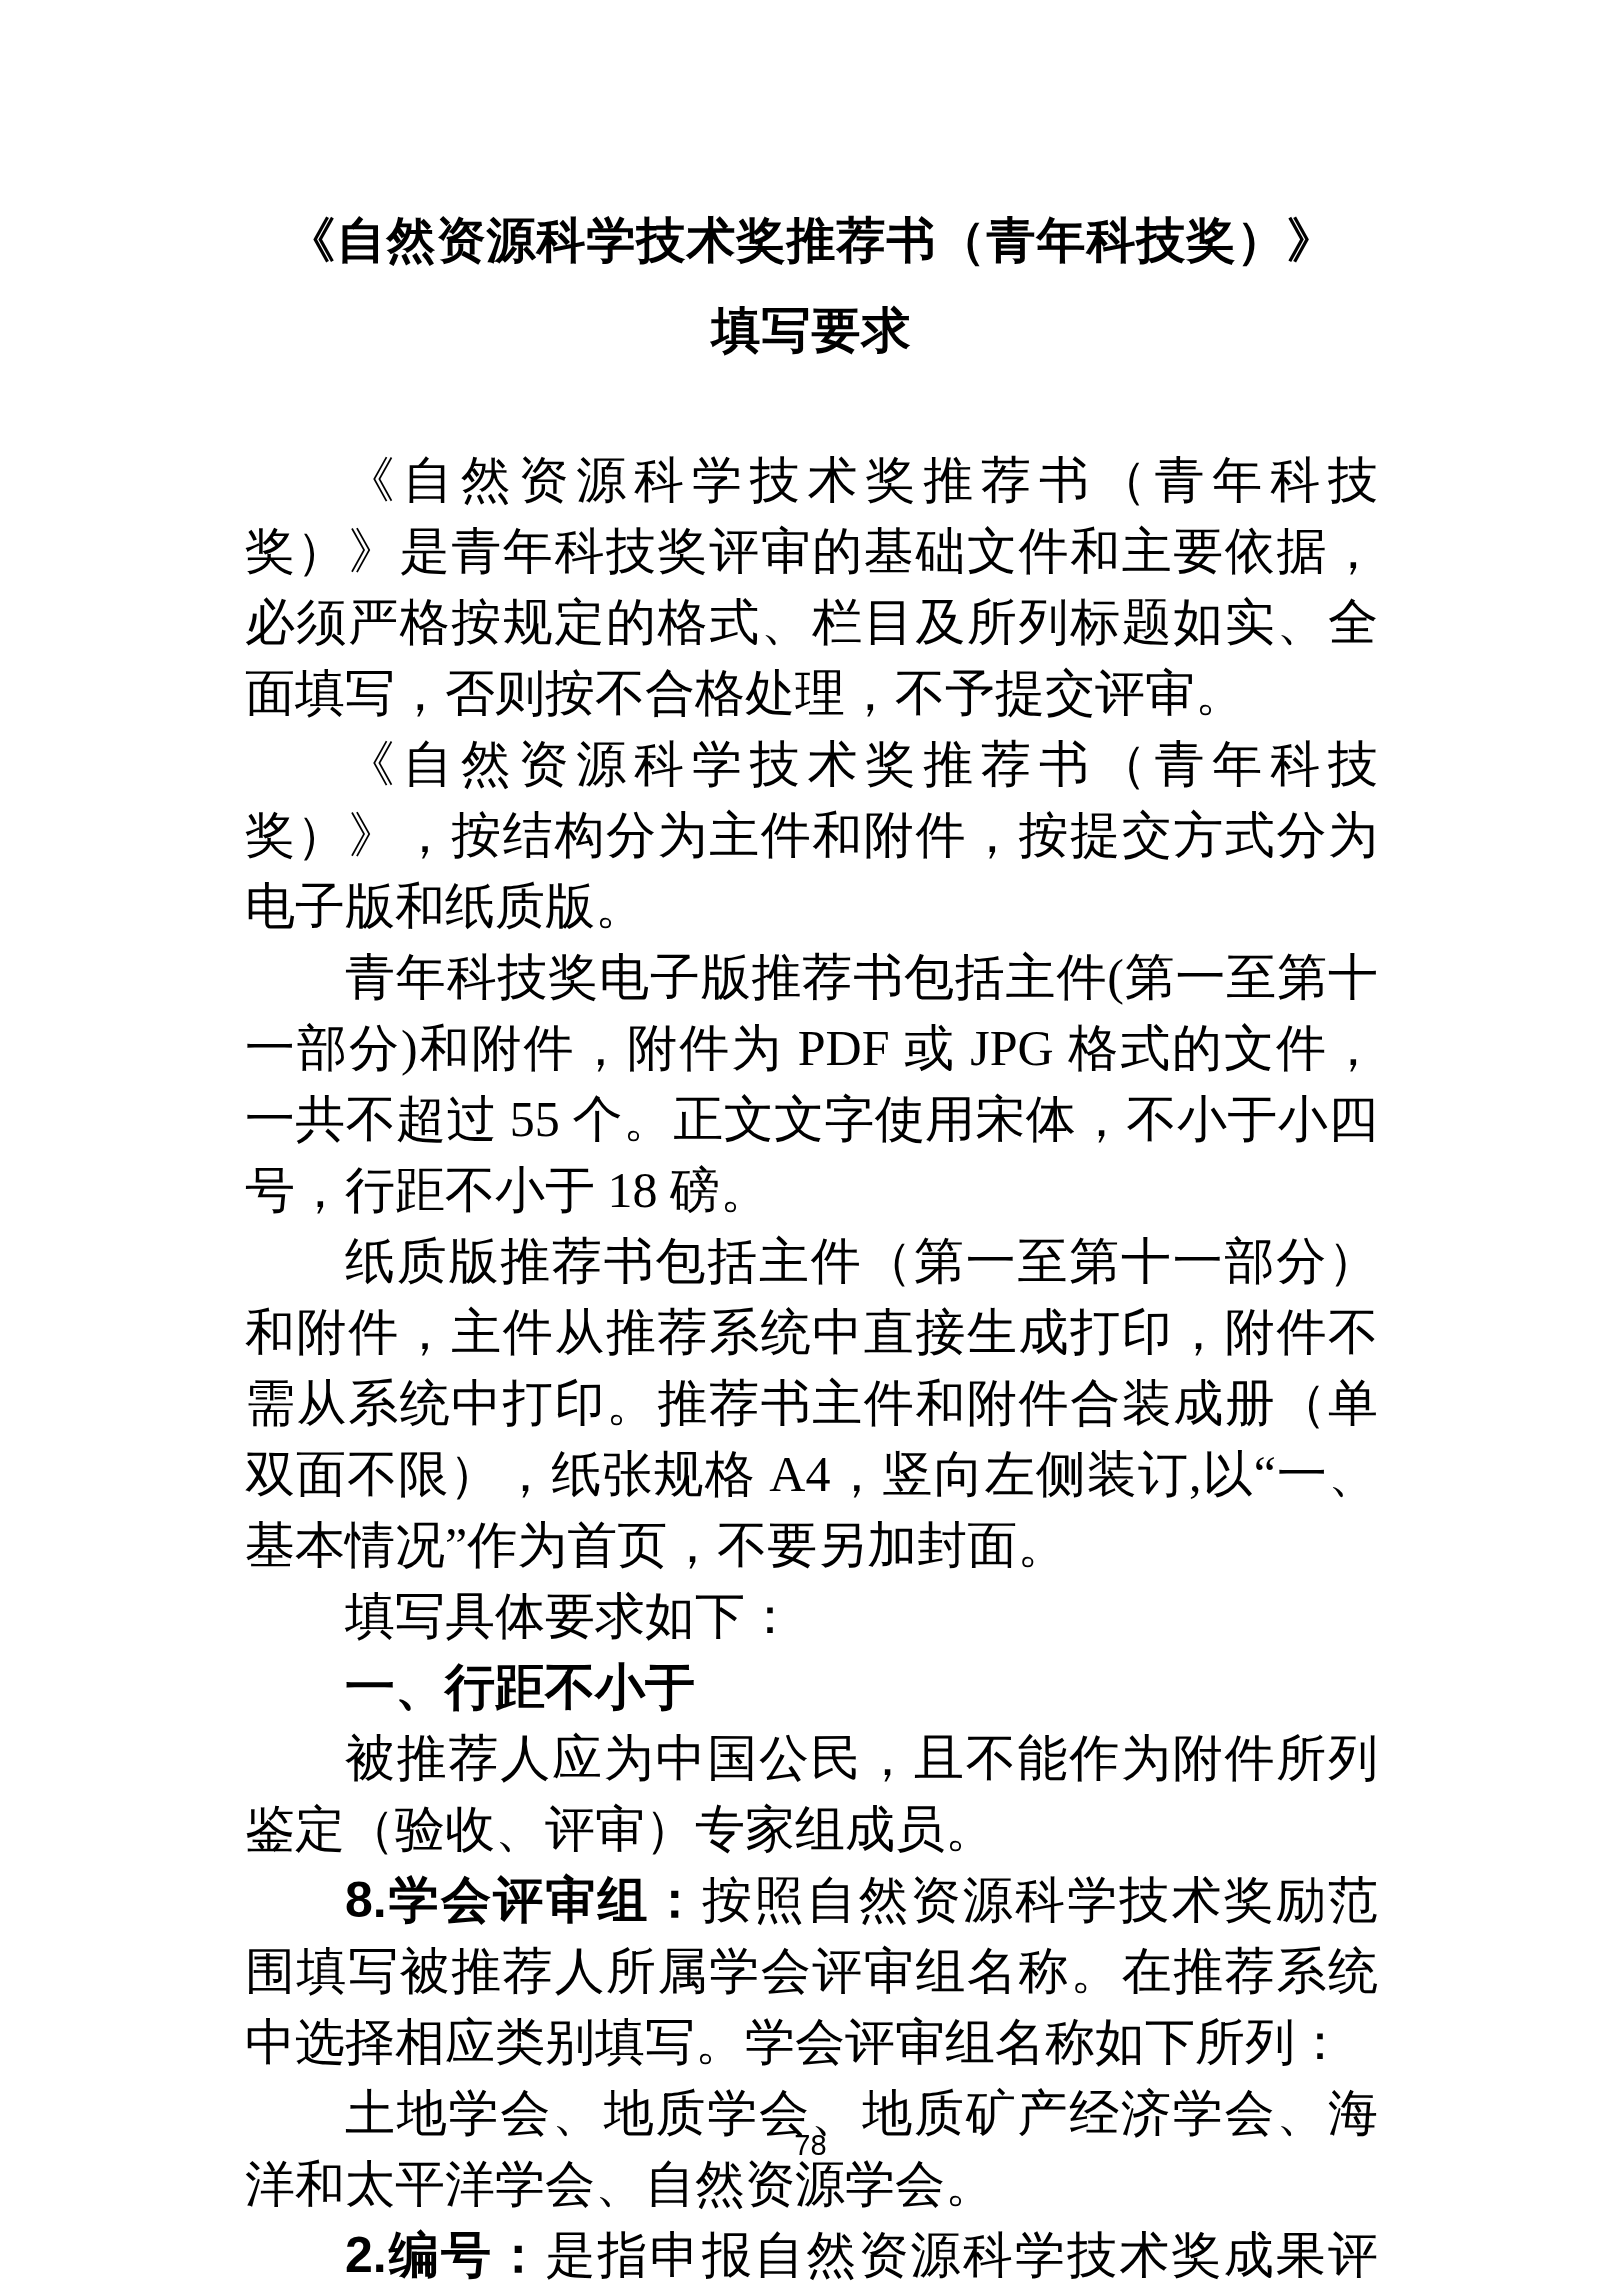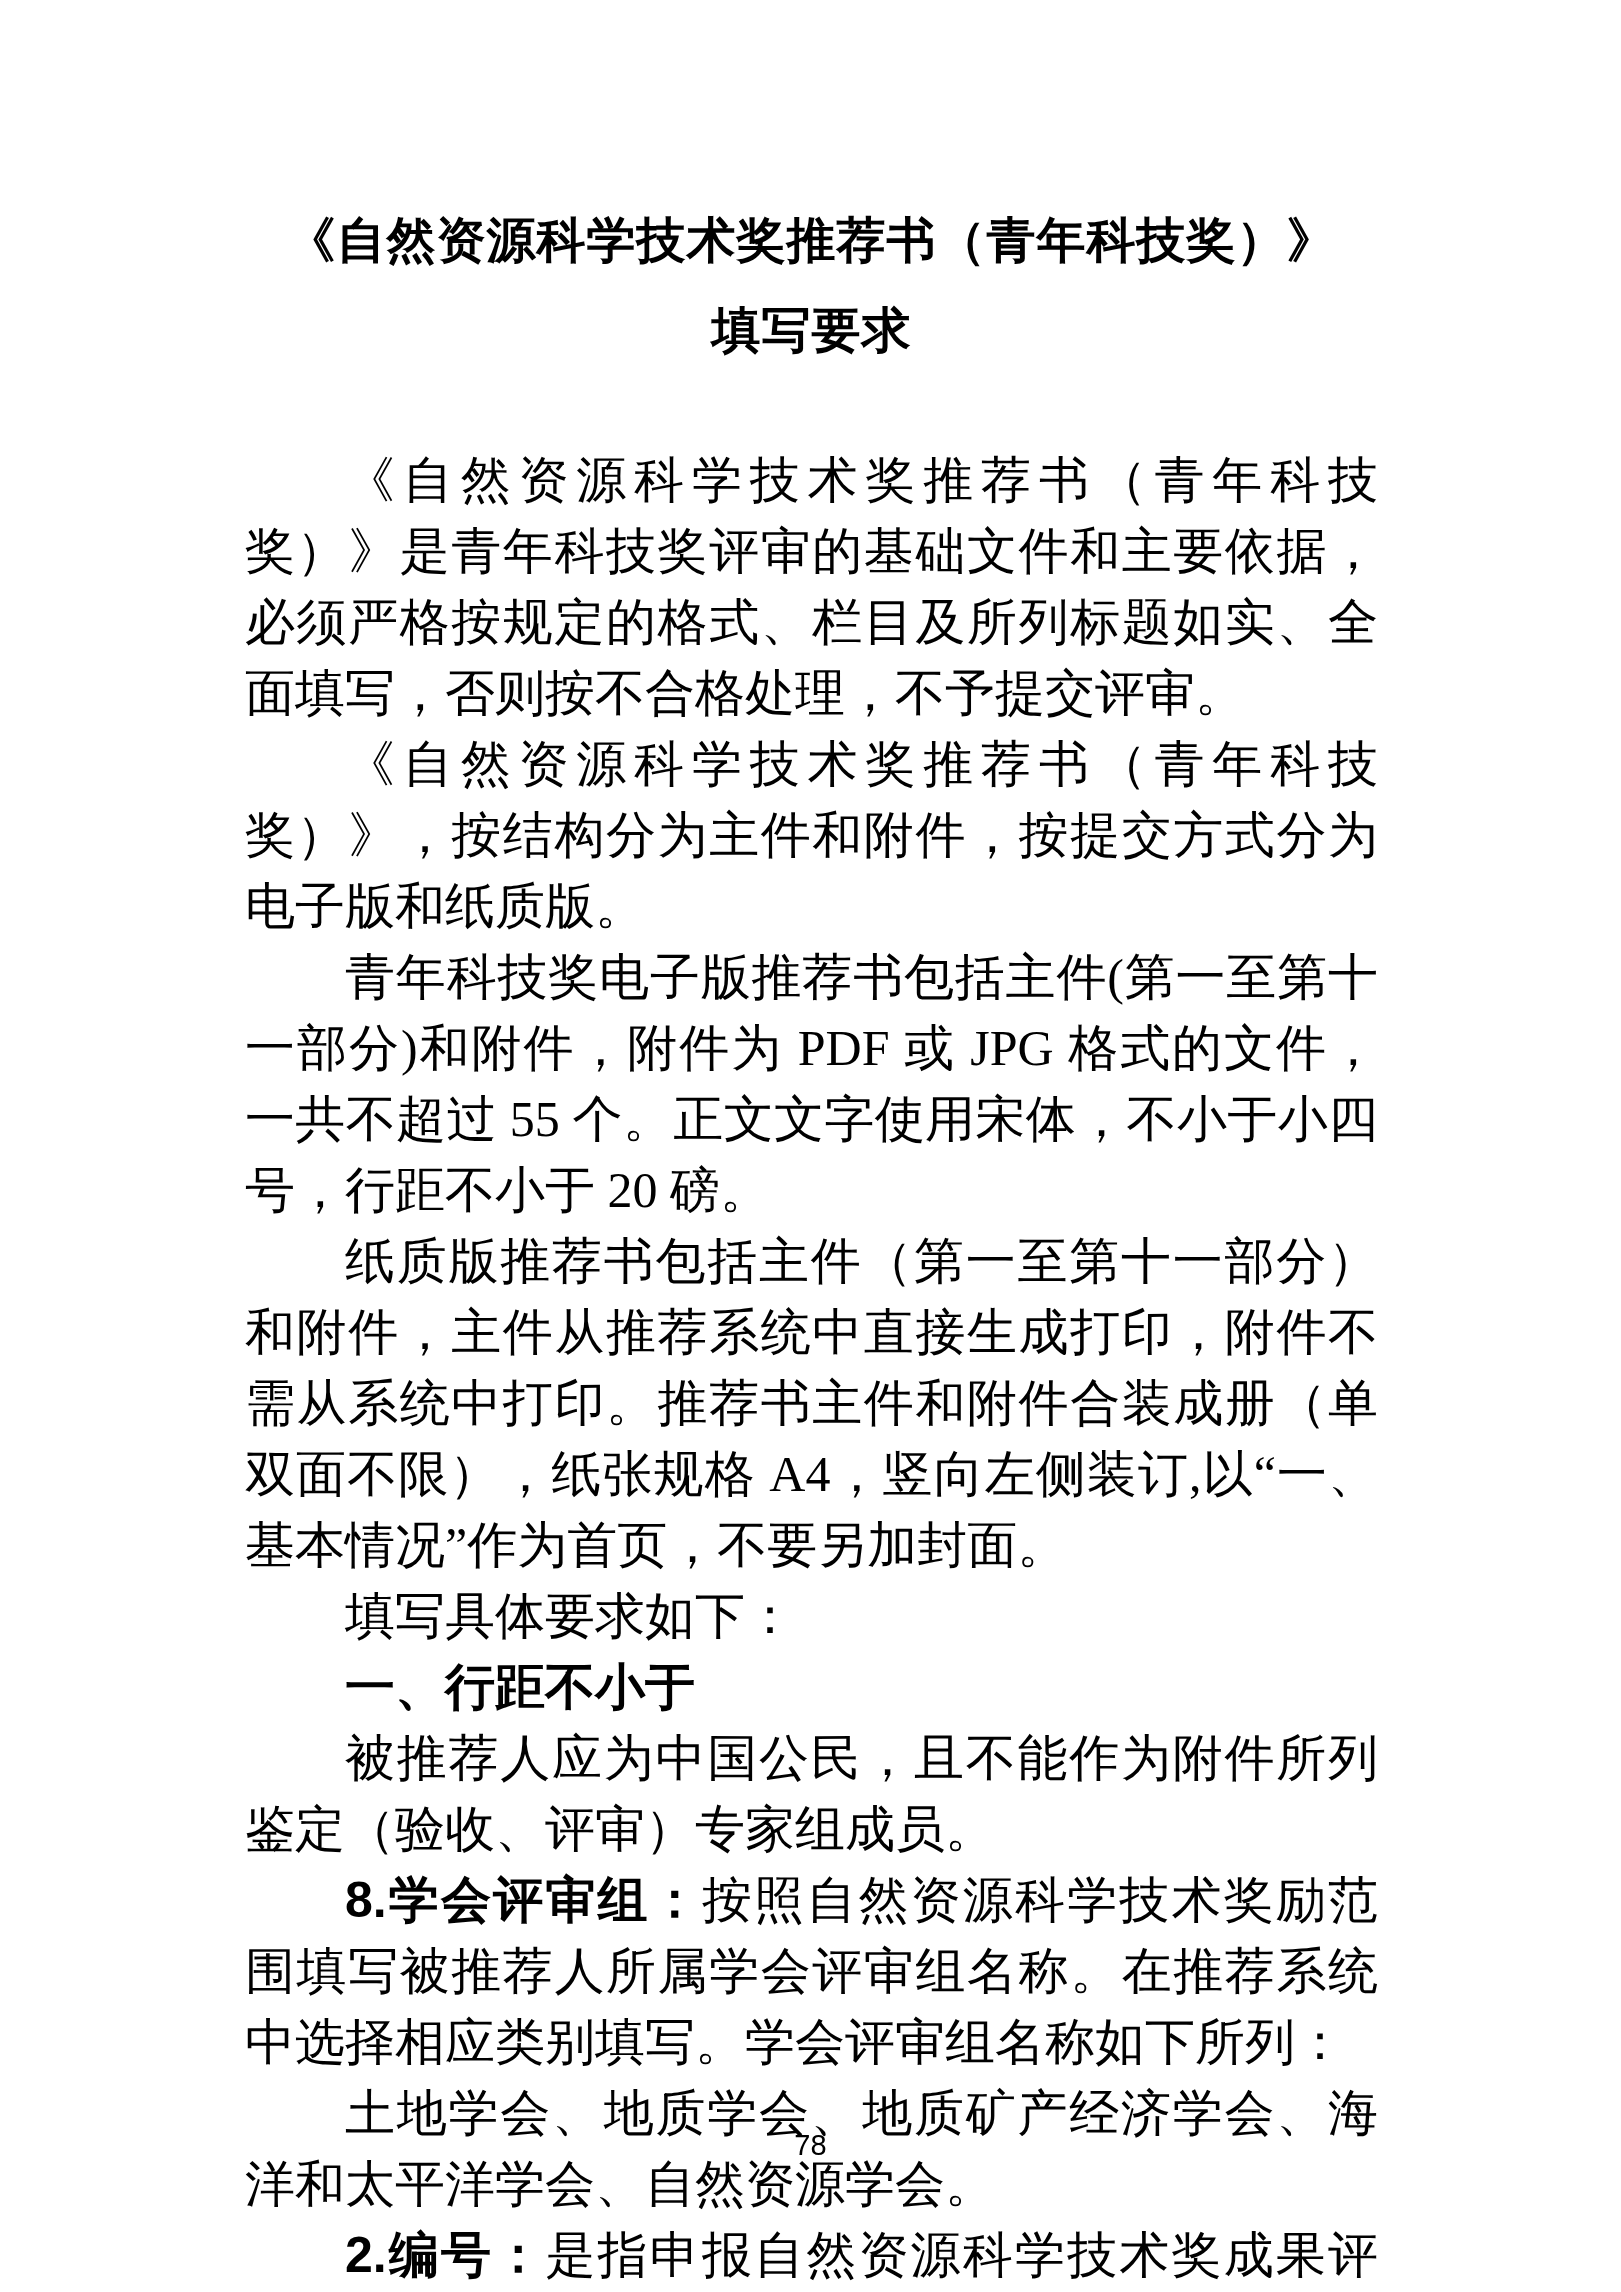--- a/index.html
+++ b/index.html
@@ -67,21 +67,21 @@
   <div class="doc">
 
     <div class="title-block">
       <div>《自然资源科学技术奖推荐书（青年科技奖）》</div>
       <div>填写要求</div>
     </div>
 
     <div class="body-block">
       <p class="para">《自然资源科学技术奖推荐书（青年科技奖）》是青年科技奖评审的基础文件和主要依据，必须严格按规定的格式、栏目及所列标题如实、全面填写，否则按不合格处理，不予提交评审。</p>
       <p class="para">《自然资源科学技术奖推荐书（青年科技奖）》，按结构分为主件和附件，按提交方式分为电子版和纸质版。</p>
-      <p class="para">青年科技奖电子版推荐书包括主件(第一至第十一部分)和附件，附件为 PDF 或 JPG 格式的文件，一共不超过 55 个。正文文字使用宋体，不小于小四号，行距不小于 20 磅。</p>
+      <p class="para">青年科技奖电子版推荐书包括主件(第一至第十一部分)和附件，附件为 PDF 或 JPG 格式的文件，一共不超过 55 个。正文文字使用宋体，不小于小四号，行距不小于 18 磅。</p>
       <p class="para">纸质版推荐书包括主件（第一至第十一部分）和附件，主件从推荐系统中直接生成打印，附件不需从系统中打印。推荐书主件和附件合装成册（单双面不限），纸张规格 A4，竖向左侧装订,以“一、基本情况”作为首页，不要另加封面。</p>
       <p class="para">填写具体要求如下：</p>
       <p class="para heading">一、行距不小于</p>
       <p class="para">被推荐人应为中国公民，且不能作为附件所列鉴定（验收、评审）专家组成员。</p>
       <p class="para"><span class="lead">8.学会评审组：</span><span>按照自然资源科学技术奖励范围填写被推荐人所属学会评审组名称。在推荐系统中选择相应类别填写。学会评审组名称如下所列：</span></p>
       <p class="para">土地学会、地质学会、地质矿产经济学会、海洋和太平洋学会、自然资源学会。</p>
       <p class="para"><span class="lead">2.编号：</span><span>是指申报自然资源科学技术奖成果评审用编号，不用填写（由各学会填写）。</span></p>
     </div>
 
   </div>

